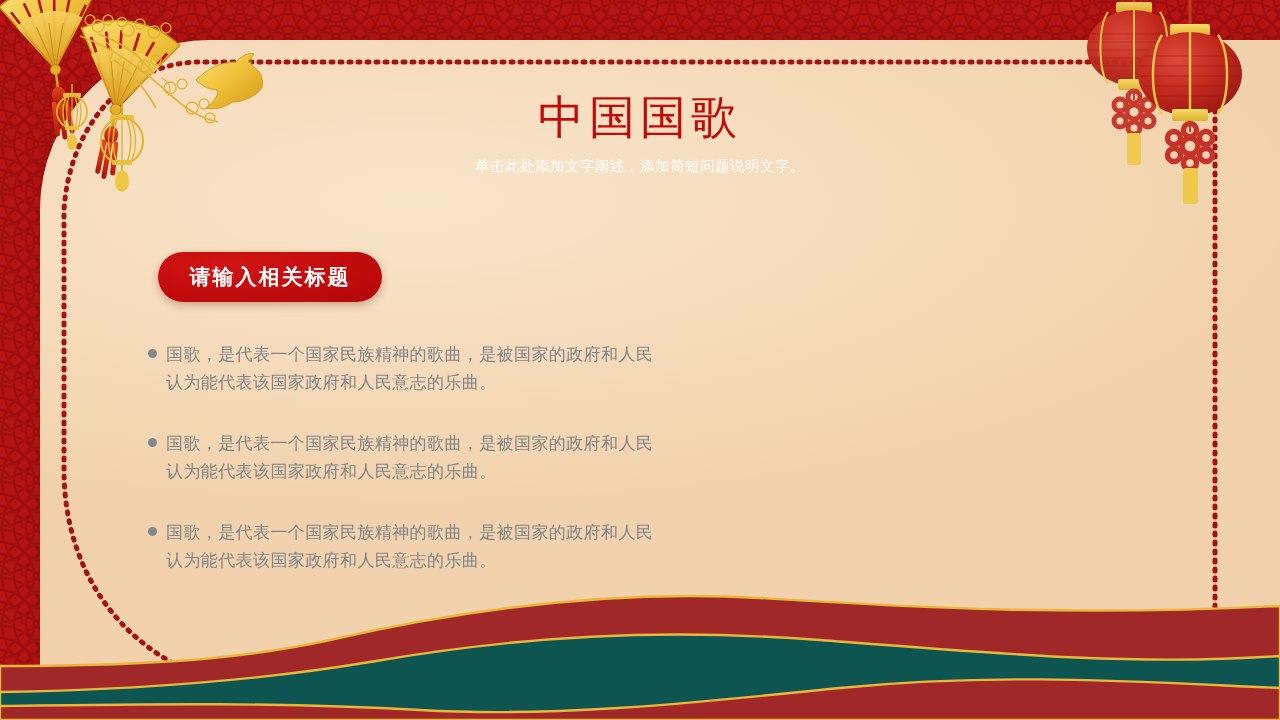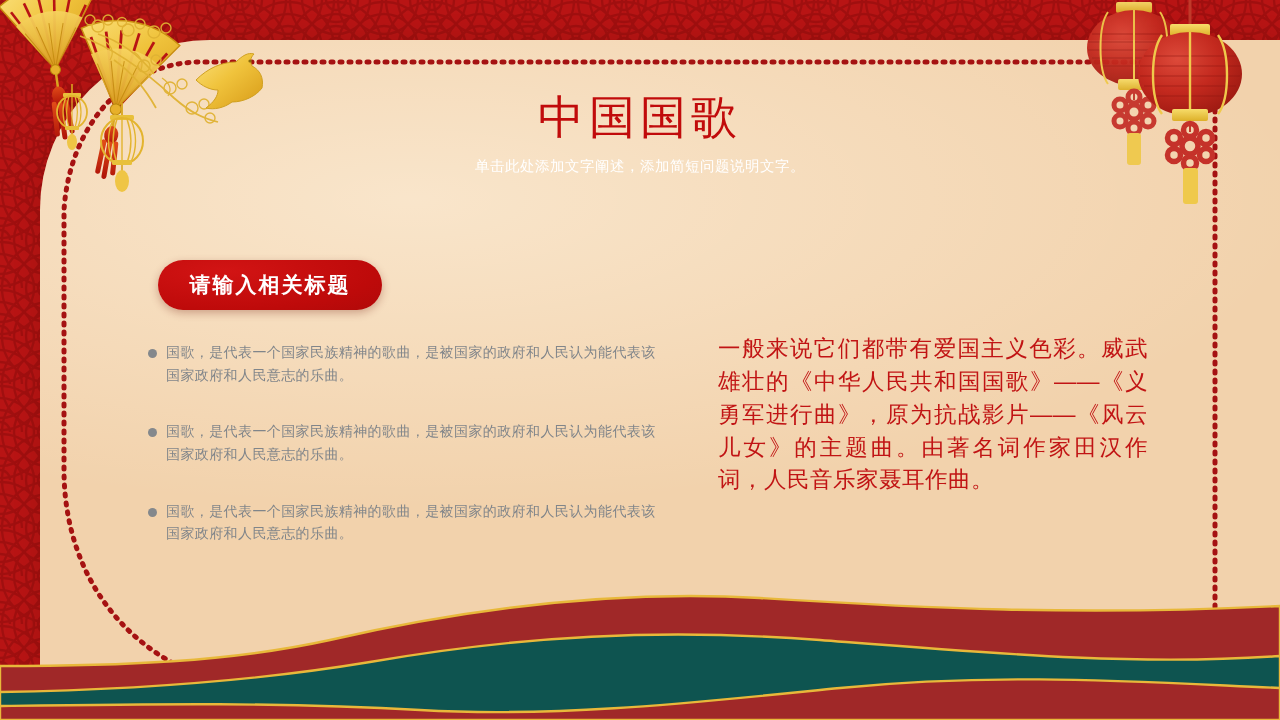--- a/index.html
+++ b/index.html
@@ -71,21 +71,21 @@
     margin: 14px 0 0 0;
     font-size: 14.5px;
     color: #ffffff;
     letter-spacing: 0.5px;
   }
 
   
   .pill-button {
     position: absolute;
     left: 158px;
-    top: 260px;
+    top: 252px;
     width: 224px;
     height: 50px;
     border: none;
     border-radius: 25px;
     background: radial-gradient(120% 140% at 30% 22%, #D21414 0%, #BE0A0A 55%, #A60808 100%);
     color: #FFFFFF;
     font-family: inherit;
     font-size: 21px;
     font-weight: bold;
     letter-spacing: 2px;
@@ -110,21 +110,21 @@
   .bullet-item:last-child { margin-bottom: 0; }
   .bullet-dot {
     flex: 0 0 auto;
     width: 9px;
     height: 9px;
     border-radius: 50%;
     background: #84888C;
     margin: 8px 9px 0 0;
   }
   .bullet-text {
-    font-size: 14px;
+    font-size: 17px;
     line-height: 1.62;
     color: #80858A;
     letter-spacing: 0.4px;
   }
 
   
   .red-paragraph {
     position: absolute;
     left: 718px;
     top: 333px;
@@ -210,21 +210,20 @@
     <div class="bullet-item">
       <span class="bullet-dot"></span>
       <span class="bullet-text">国歌，是代表一个国家民族精神的歌曲，是被国家的政府和人民认为能代表该国家政府和人民意志的乐曲。</span>
     </div>
     <div class="bullet-item">
       <span class="bullet-dot"></span>
       <span class="bullet-text">国歌，是代表一个国家民族精神的歌曲，是被国家的政府和人民认为能代表该国家政府和人民意志的乐曲。</span>
     </div>
   </div>
 
-  <div class="red-paragraph">一般来说它们都带有爱国主义色彩。威武雄壮的《中华人民共和国国歌》——《义勇军进行曲》，原为抗战影片——《风云儿女》的主题曲。由著名词作家田汉作词，人民音乐家聂耳作曲。</div>
 
   <div class="deco deco-topleft">
     <svg viewBox="0 0 300 230" width="300" height="230" aria-hidden="true">
       <defs>
         <linearGradient id="goldA" x1="0" y1="0" x2="1" y2="1">
           <stop offset="0%" stop-color="#FBE07A"></stop>
           <stop offset="45%" stop-color="#F0C33C"></stop>
           <stop offset="100%" stop-color="#D79A17"></stop>
         </linearGradient>
         <linearGradient id="goldB" x1="0" y1="0" x2="0" y2="1">

